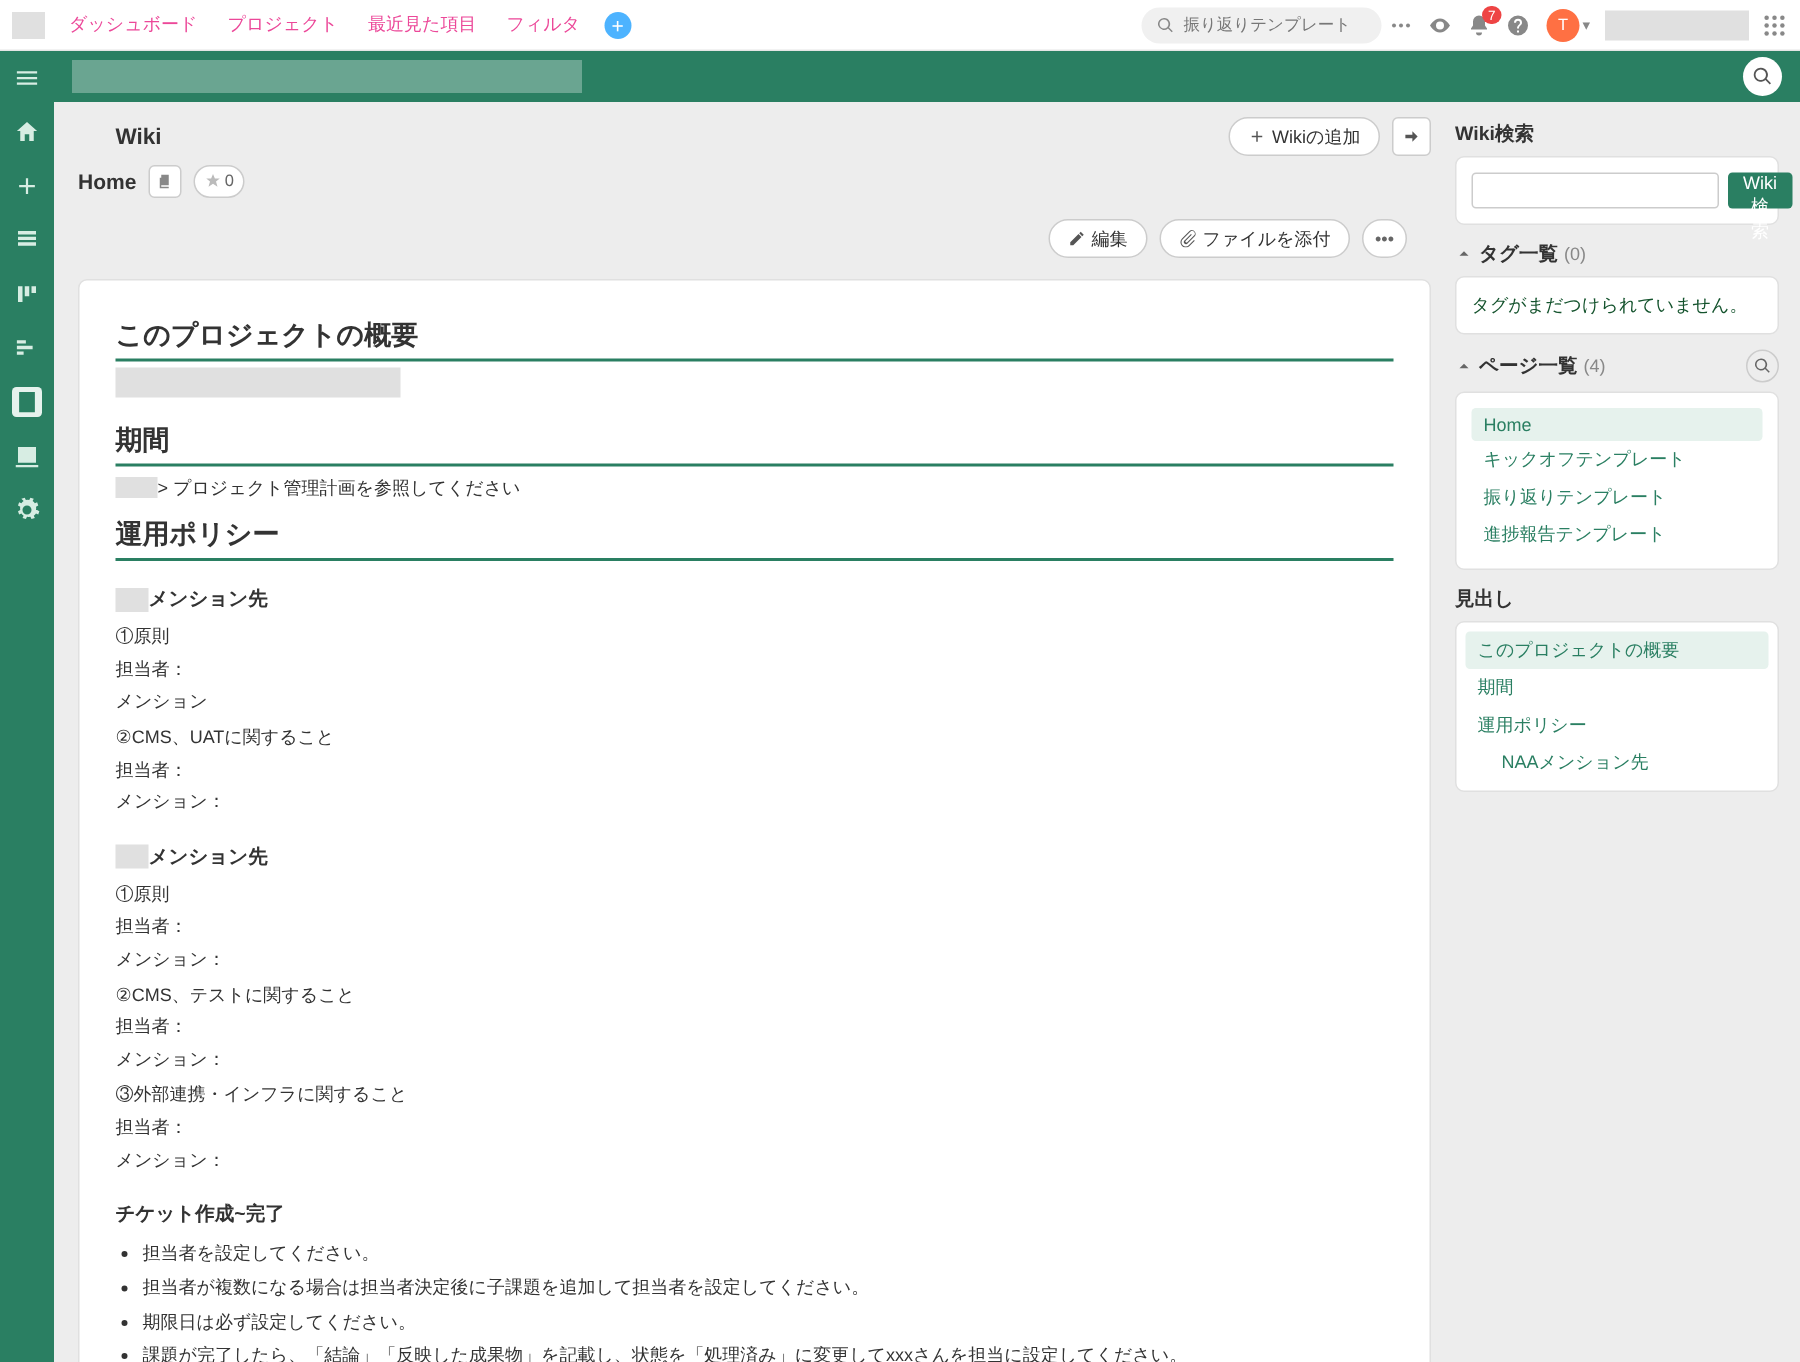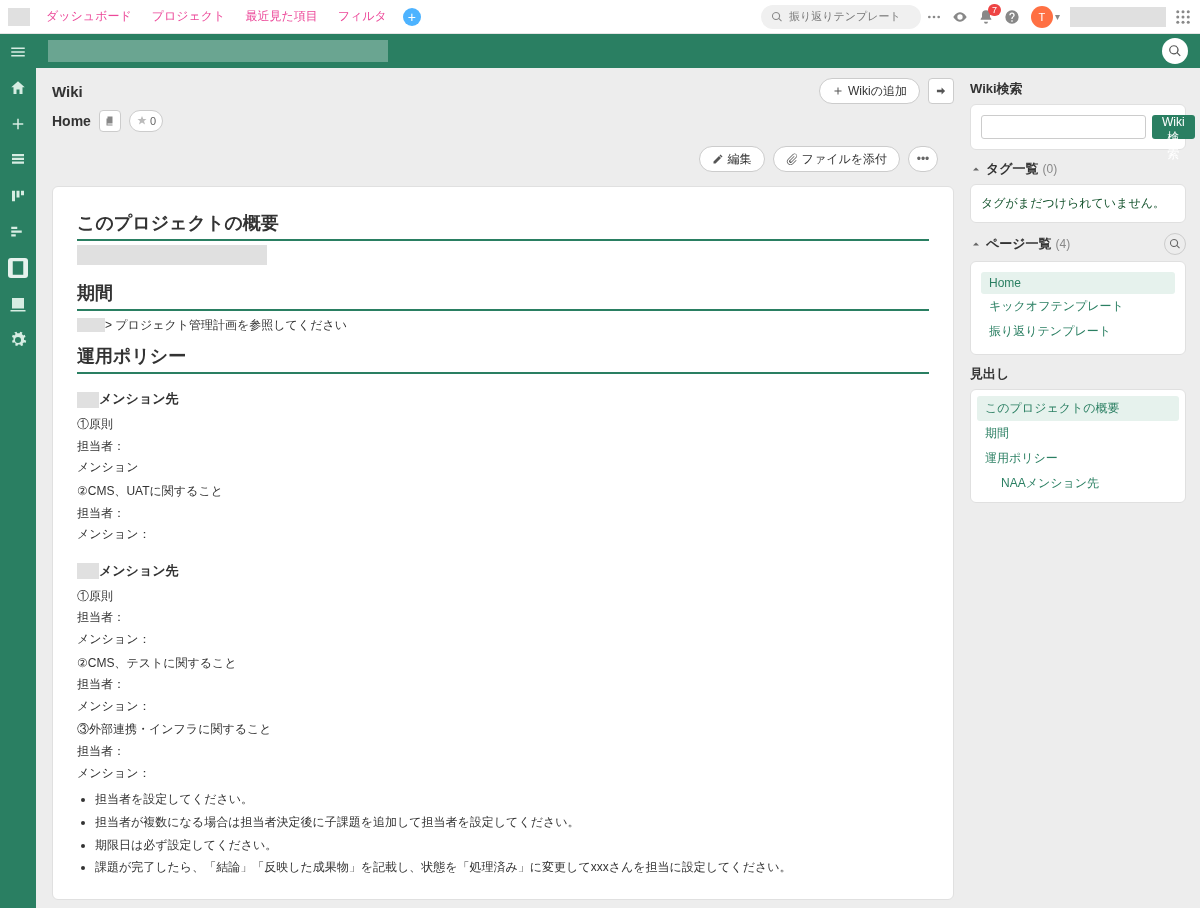--- a/index.html
+++ b/index.html
@@ -32,21 +32,21 @@
   .siderail .rail-item.active svg{fill:#2a7f62;}
 
   .main{flex:1;display:flex;flex-direction:column;min-width:0;}
   .greenbar{height:34px;background:#2a7f62;display:flex;align-items:center;padding:0 12px;gap:10px;}
   .greenbar .gb-placeholder{width:340px;height:22px;background:rgba(255,255,255,.3);}
   .greenbar .spacer{flex:1;}
   .greenbar .gb-search{width:26px;height:26px;border-radius:50%;background:#fff;display:flex;align-items:center;justify-content:center;cursor:pointer;}
   .greenbar .gb-search svg{width:14px;height:14px;fill:#555;}
 
   .header-area{background:#ededed;padding:10px 16px 0;display:flex;flex-direction:column;gap:6px;}
-  .header-row1{display:flex;align-items:center;}
+  .header-row1{display:flex;align-items:center;margin-left:25px;}
   .page-kind{font-size:15px;font-weight:bold;}
   .header-row1 .spacer{flex:1;}
   .btn-pill{display:inline-flex;align-items:center;border:1px solid #ccc;border-radius:16px;background:#fff;height:26px;padding:0 12px;font-size:12px;cursor:pointer;gap:4px;}
   .btn-pill svg{width:12px;height:12px;fill:#555;}
   .icon-circle{width:26px;height:26px;border:1px solid #ccc;border-radius:50%;background:#fff;display:inline-flex;align-items:center;justify-content:center;margin-left:8px;cursor:pointer;}
   .icon-circle svg{width:14px;height:14px;fill:#555;}
   .header-row2{display:flex;align-items:center;gap:8px;padding-bottom:8px;}
   .breadcrumb-home{font-size:14px;font-weight:bold;}
   .small-chip{width:22px;height:22px;border:1px solid #ccc;border-radius:4px;display:inline-flex;align-items:center;justify-content:center;background:#fff;}
   .small-chip svg{width:12px;height:12px;fill:#888;}
@@ -278,20 +278,21 @@
           <p>①原則
 担当者：
 メンション：</p>
           <p>②CMS、テストに関すること
 担当者：
 メンション：</p>
           <p>③外部連携・インフラに関すること
 担当者：
 メンション：</p>
 
+          <h3>チケット作成~完了</h3>
           <ul>
             <li>担当者を設定してください。</li>
             <li>担当者が複数になる場合は担当者決定後に子課題を追加して担当者を設定してください。</li>
             <li>期限日は必ず設定してください。</li>
             <li>課題が完了したら、「結論」「反映した成果物」を記載し、状態を「処理済み」に変更してxxxさんを担当に設定してください。</li>
 
           </ul>
 
         </div>
       </div>
@@ -327,20 +328,21 @@
               <svg viewBox="0 0 24 24">
                 <path d="M10 2a8 8 0 105.3 14l5 5 1.4-1.4-5-5A8 8 0 0010 2zm0 2a6 6 0 110 12 6 6 0 010-12z"></path>
               </svg>
             </span>
         </div>
         <div class="panel">
           <ul class="link-list">
             <li class="active">Home</li>
             <li>キックオフテンプレート</li>
             <li>振り返りテンプレート</li>
+            <li>進捗報告テンプレート</li>
           </ul>
         </div>
 
         <div class="right-label">見出し</div>
         <div class="panel" style="padding:6px;">
           <ul class="toc-list" id="toc-list">
               <li class="active">このプロジェクトの概要</li>
               <li>期間</li>
               <li>運用ポリシー</li>
               <li class="indent">NAAメンション先</li>

